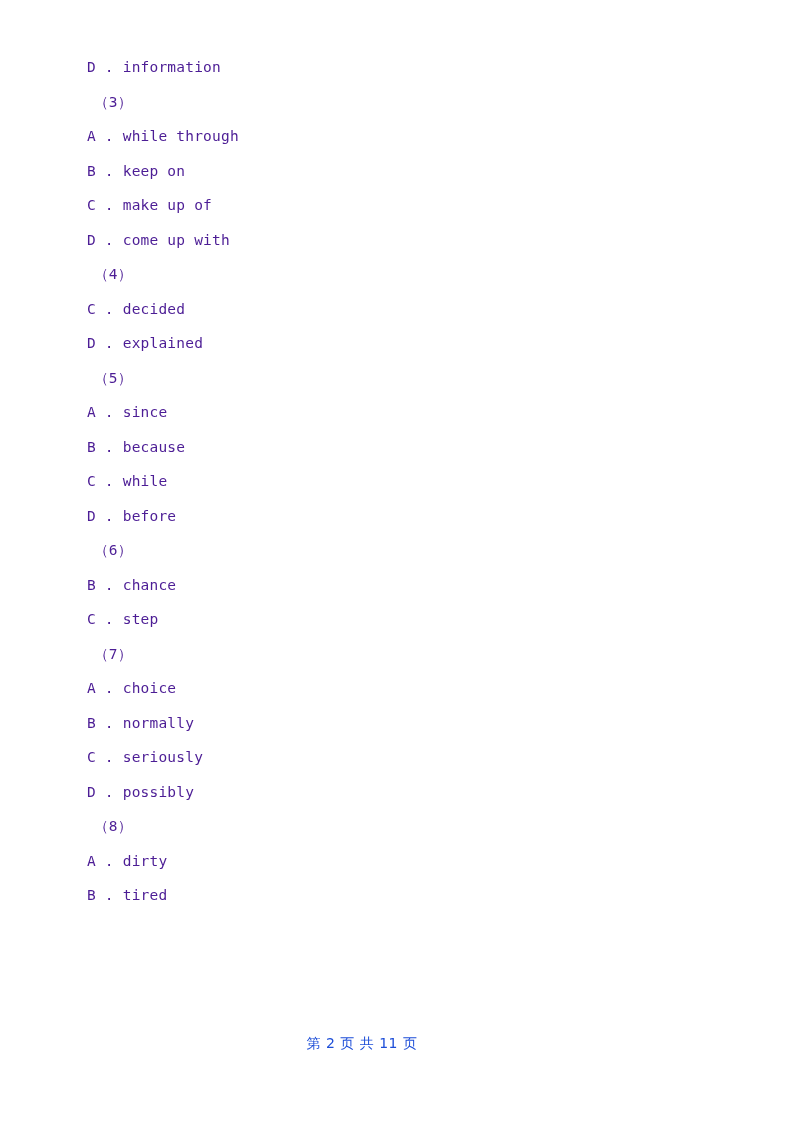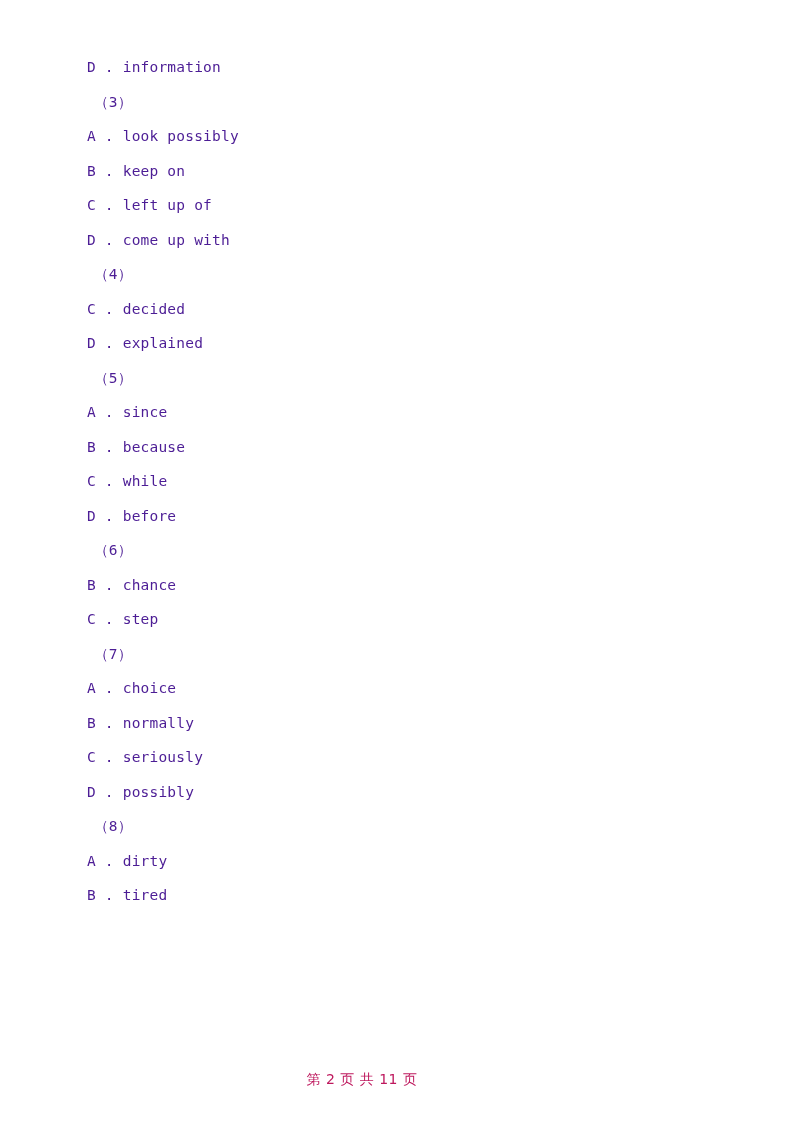--- a/index.html
+++ b/index.html
@@ -51,38 +51,37 @@
   }
 
   #footer {
     position: absolute;
     left: 0;
     top: 1033px;
     width: 724px;
     text-align: center;
     font-size: 14px;
     line-height: 20px;
-    color: #be185d;
+    color: #1d4ed8;
     font-family: "DejaVu Sans", "Liberation Sans", sans-serif;
     white-space: pre;
     letter-spacing: 0.5px;
-    margin-top: 36px;
   }
 </style>
 </head>
 <body>
 
 <div id="page">
 
   <div id="content">
       <div class="line option">D . information</div>
       <div class="line qnum">（3）</div>
-      <div class="line option">A . look possibly</div>
+      <div class="line option">A . while through</div>
       <div class="line option">B . keep on</div>
-      <div class="line option">C . left up of</div>
+      <div class="line option">C . make up of</div>
       <div class="line option">D . come up with</div>
       <div class="line qnum">（4）</div>
       <div class="line option">C . decided</div>
       <div class="line option">D . explained</div>
       <div class="line qnum">（5）</div>
       <div class="line option">A . since</div>
       <div class="line option">B . because</div>
       <div class="line option">C . while</div>
       <div class="line option">D . before</div>
       <div class="line qnum">（6）</div>

